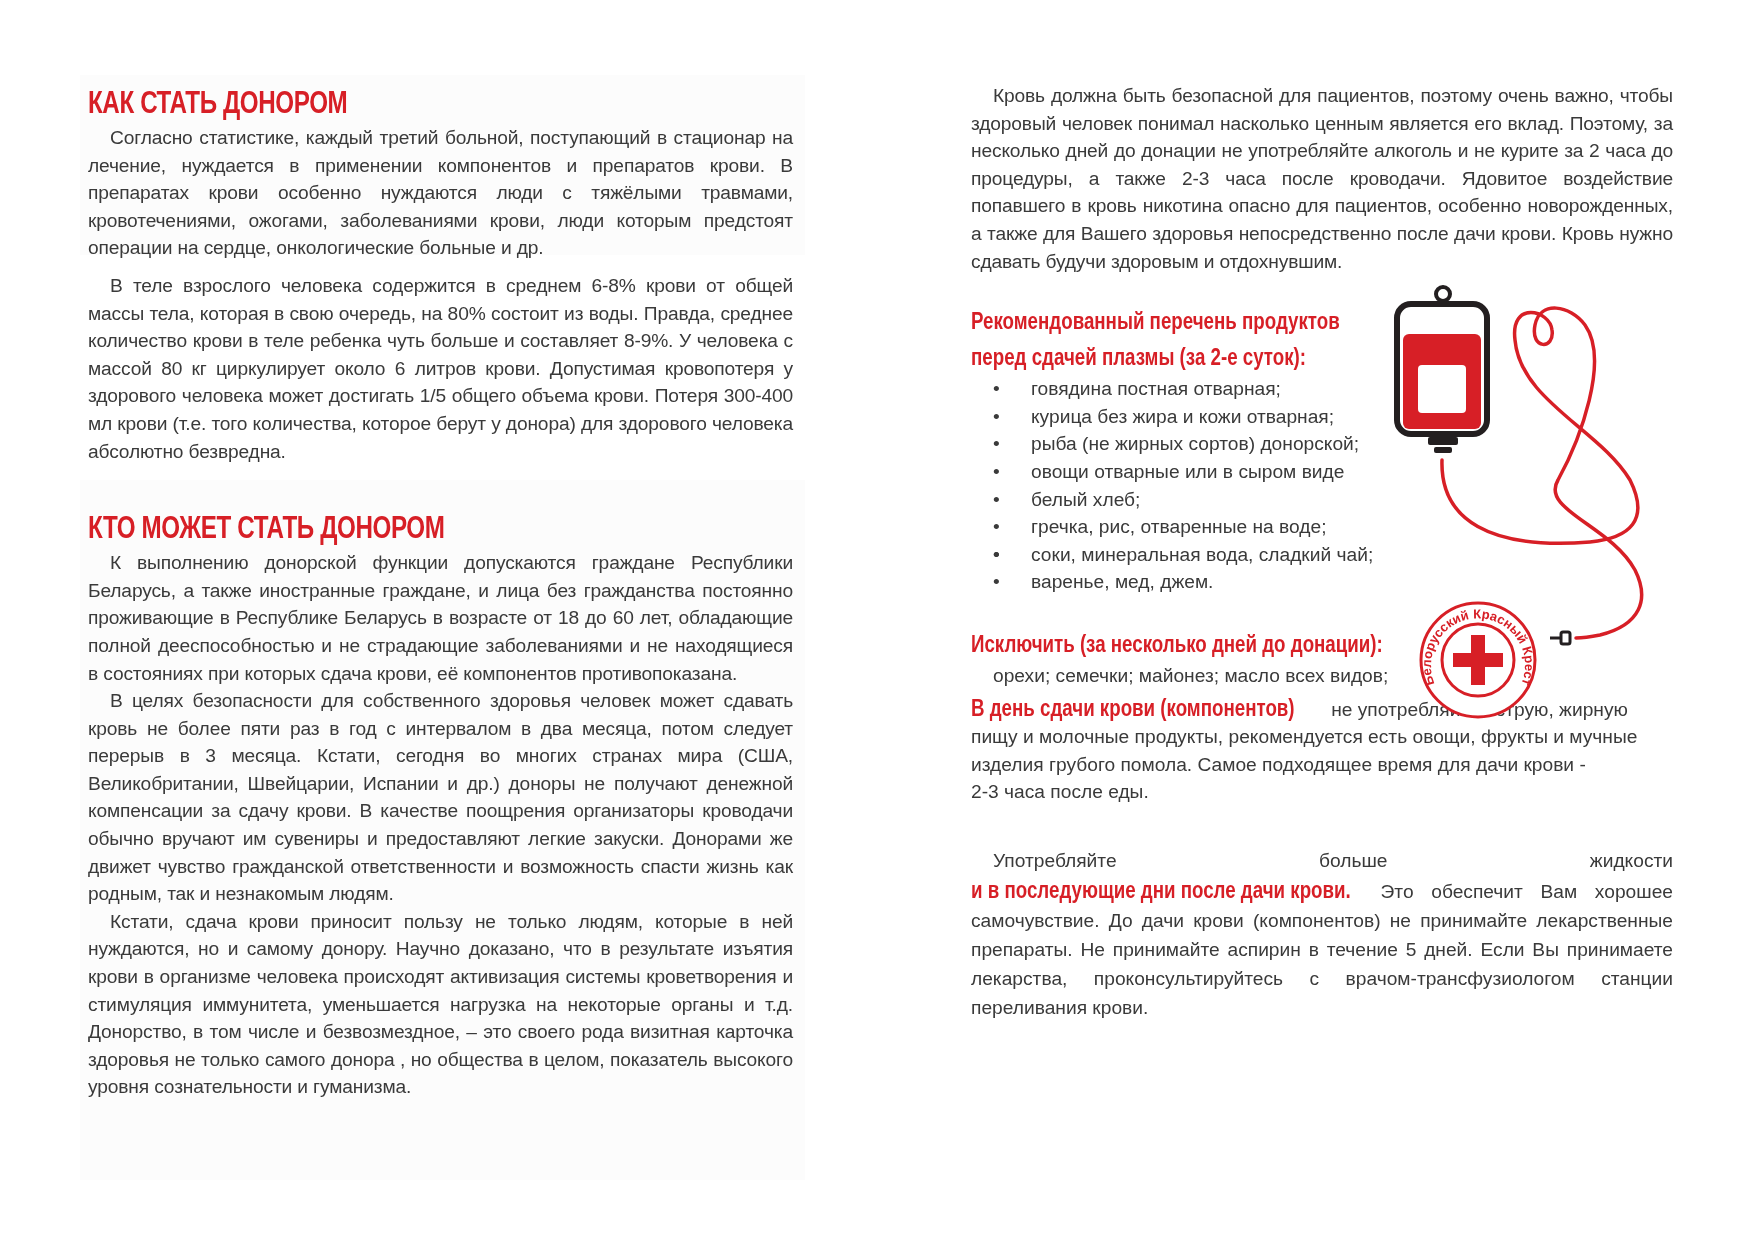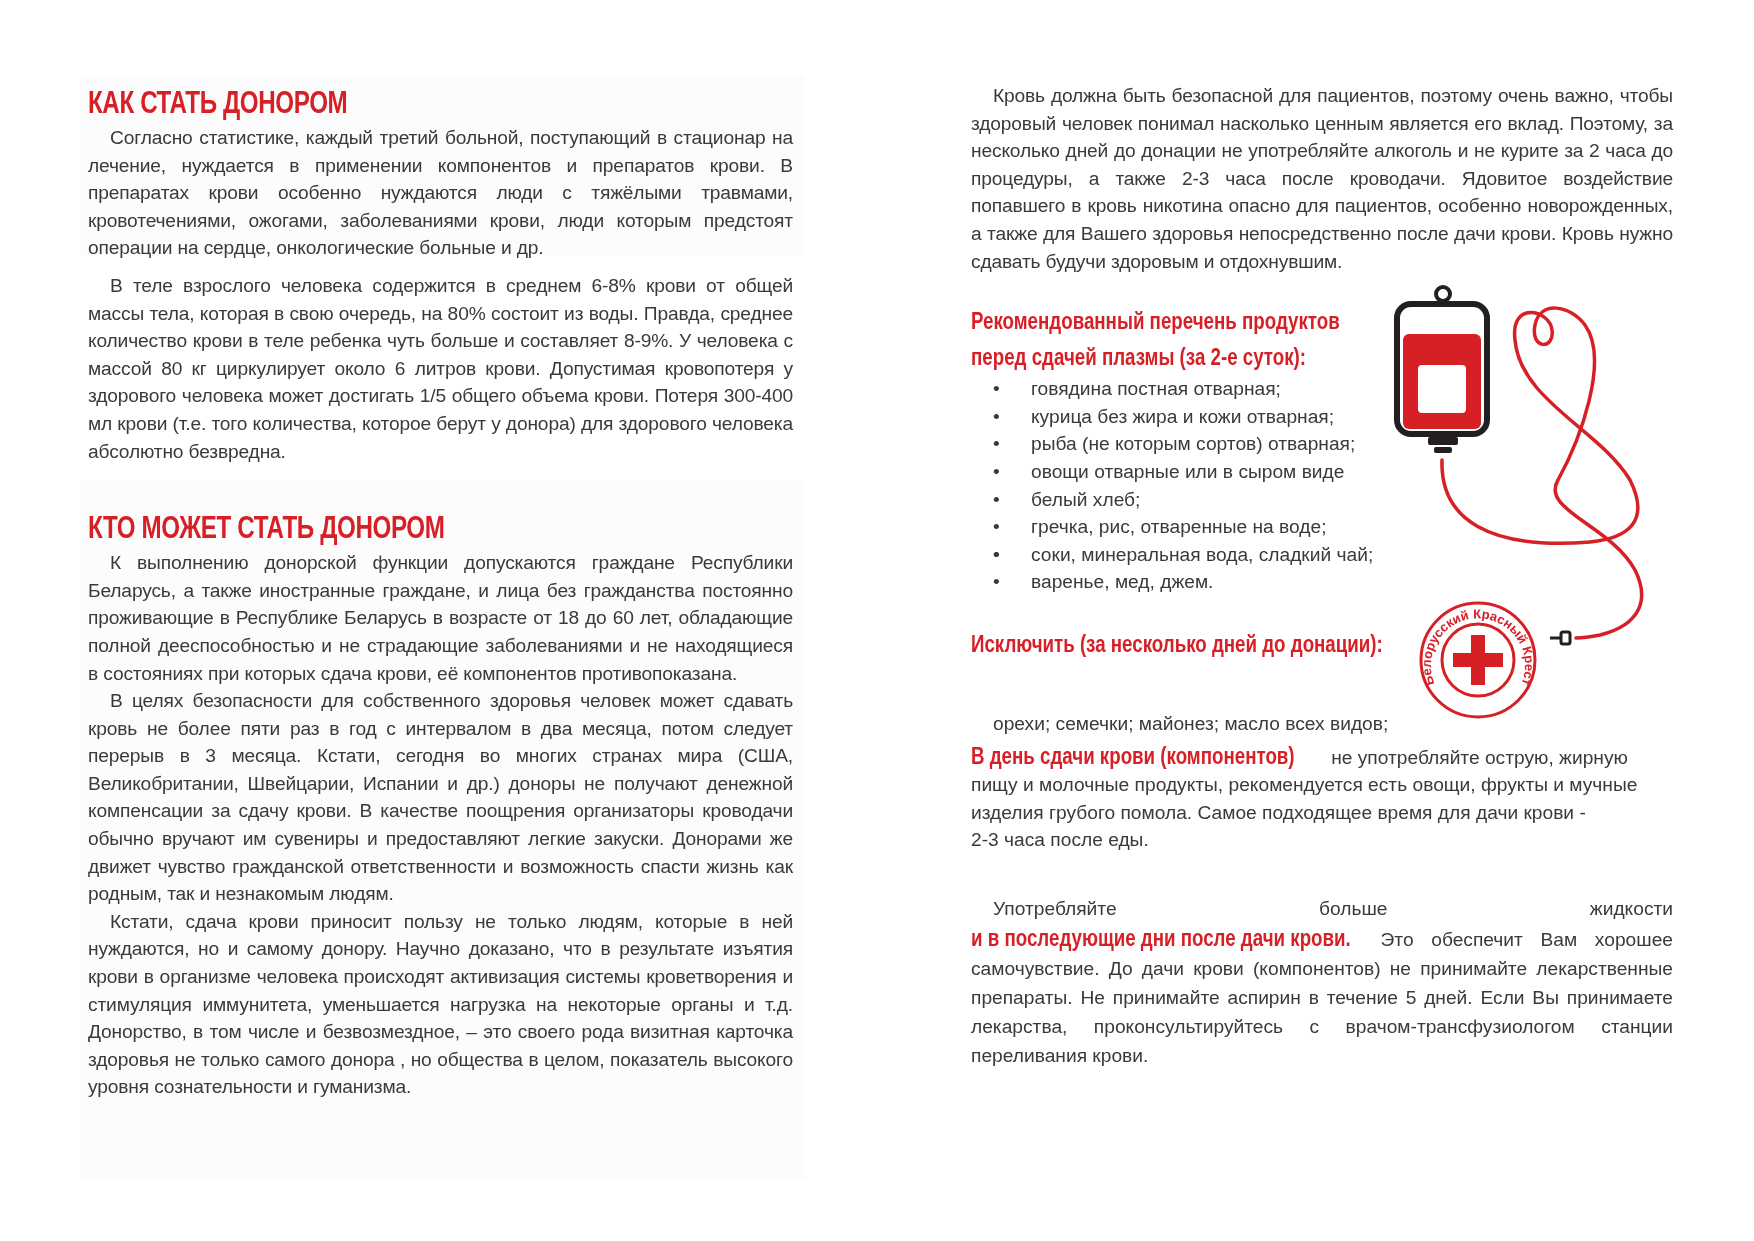--- a/index.html
+++ b/index.html
@@ -15,21 +15,21 @@
            text-transform:uppercase; }
   p.body { margin:0; font-size:19.2px; line-height:27.6px; text-align:justify;
            text-indent:22px; letter-spacing:-0.15px; }
   .sp-small { height:10px; }
   .sub-h { margin:0; color:#d71f26; font-weight:bold; font-size:24px; line-height:36px;
            transform:scaleX(0.78); transform-origin:left center; white-space:nowrap; }
   ul.products { list-style:none; margin:0; padding:0; }
   ul.products li { position:relative; font-size:19.2px; line-height:27.6px; padding-left:60px; }
   ul.products li .bullet { position:absolute; left:22px; top:0; }
   ul.products li.cont { padding-left:75px; }
-  .excl-line { font-size:19.2px; line-height:27.6px; padding-left:22px;margin-top:48px; }
+  .excl-line { font-size:19.2px; line-height:27.6px; padding-left:22px; }
   .inline-red { color:#d71f26; font-weight:bold; font-size:24px; display:inline-block;
                 transform:scaleX(0.78); transform-origin:left center; margin-right:-60px; }
   .rp { margin:0; font-size:19.2px; line-height:27.6px; }
   .illus { position:absolute; left:1380px; top:280px; width:340px; height:470px; }
 </style>
 </head>
 <body>
 
 <div class="faint-box" style="left:80px;top:75px;width:725px;height:180px;"></div>
 <div class="faint-box" style="left:80px;top:480px;width:725px;height:700px;"></div>
@@ -47,21 +47,21 @@
 </div>
 
 <div class="col right">
   <p class="body">Кровь должна быть безопасной для пациентов, поэтому очень важно, чтобы здоровый человек понимал насколько ценным является его вклад. Поэтому, за несколько дней до донации не употребляйте алкоголь и не курите за 2 часа до процедуры, а также 2-3 часа после кроводачи. Ядовитое воздействие попавшего в кровь никотина опасно для пациентов, особенно новорожденных, а также для Вашего здоровья непосредственно после дачи крови. Кровь нужно сдавать будучи здоровым и отдохнувшим.</p>
   <div style="height:28px"></div>
   <div class="sub-h">Рекомендованный перечень продуктов</div>
   <div class="sub-h">перед сдачей плазмы (за 2-е суток):</div>
   <ul class="products">
     <li><span class="bullet">•</span><span>говядина постная отварная;</span></li>
     <li><span class="bullet">•</span><span>курица без жира и кожи отварная;</span></li>
-    <li><span class="bullet">•</span><span>рыба (не которым сортов) отварная;</span></li>
+    <li><span class="bullet">•</span><span>рыба (не жирных сортов) донорской;</span></li>
     <li><span class="bullet">•</span><span>овощи отварные или в сыром виде</span></li>
     <li><span class="bullet">•</span><span>белый хлеб;</span></li>
     <li><span class="bullet">•</span><span>гречка, рис, отваренные на воде;</span></li>
     <li style="white-space:nowrap"><span class="bullet">•</span></li>
     <li><span class="bullet">•</span><span>соки, минеральная вода, сладкий чай;</span></li>
     <li><span class="bullet">•</span><span>варенье, мед, джем.</span></li>
   </ul>
   <div style="height:30px"></div>
   <div class="sub-h">Исключить (за несколько дней до донации):</div>
   <div class="excl-line">орехи; семечки; майонез; масло всех видов;</div>

